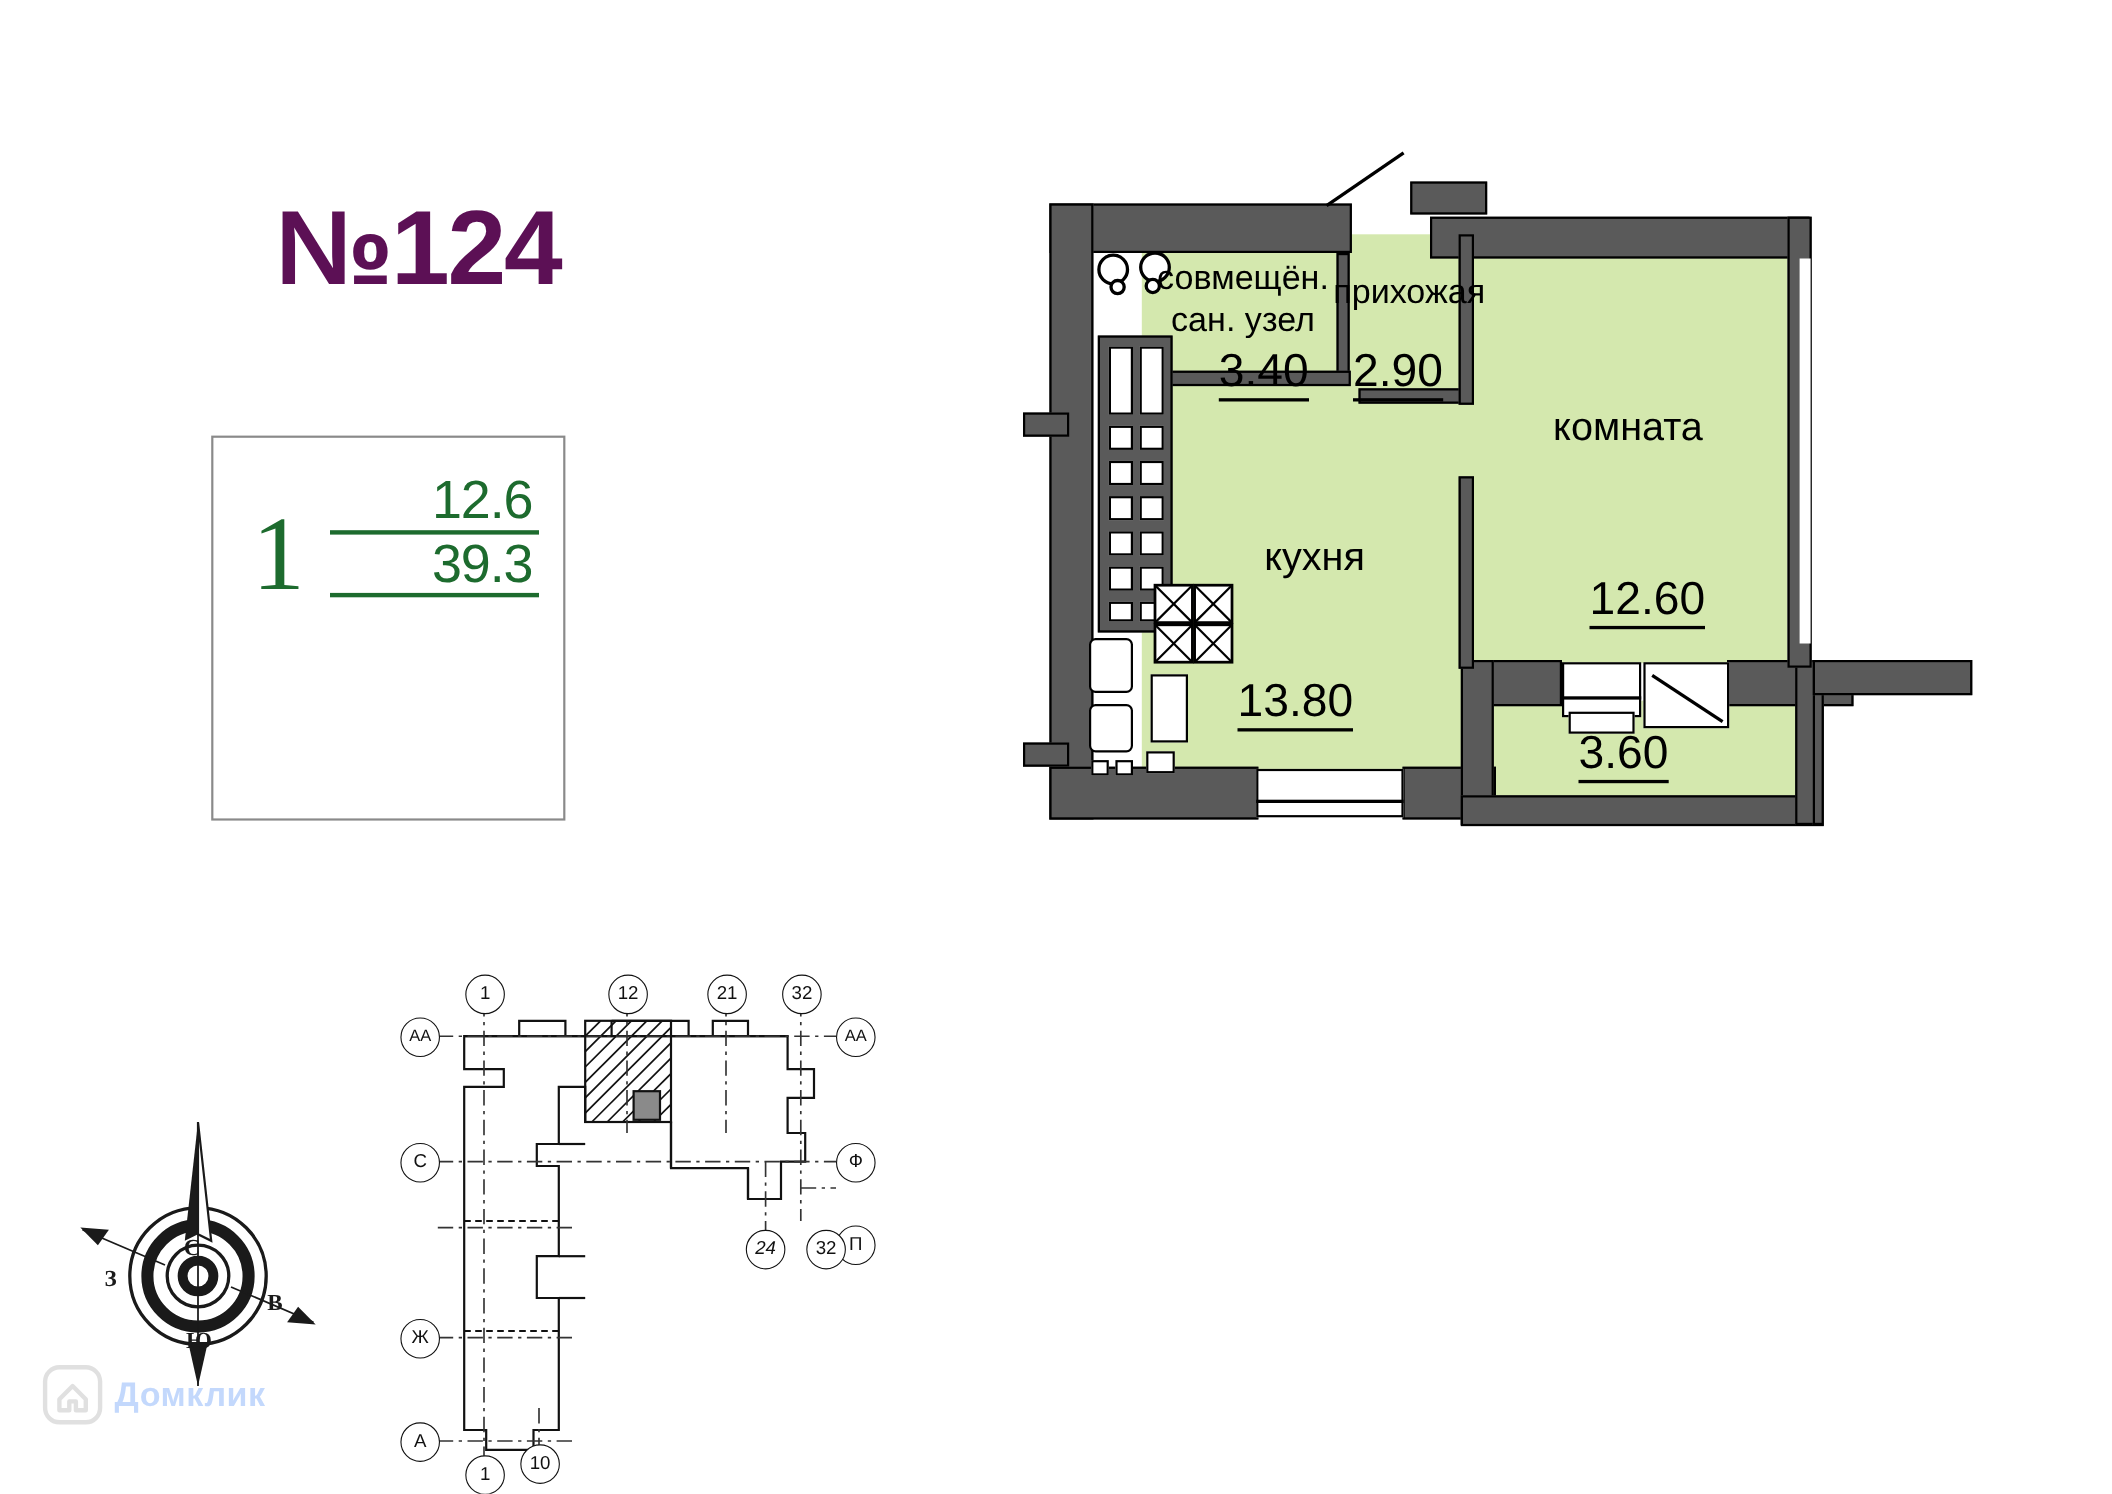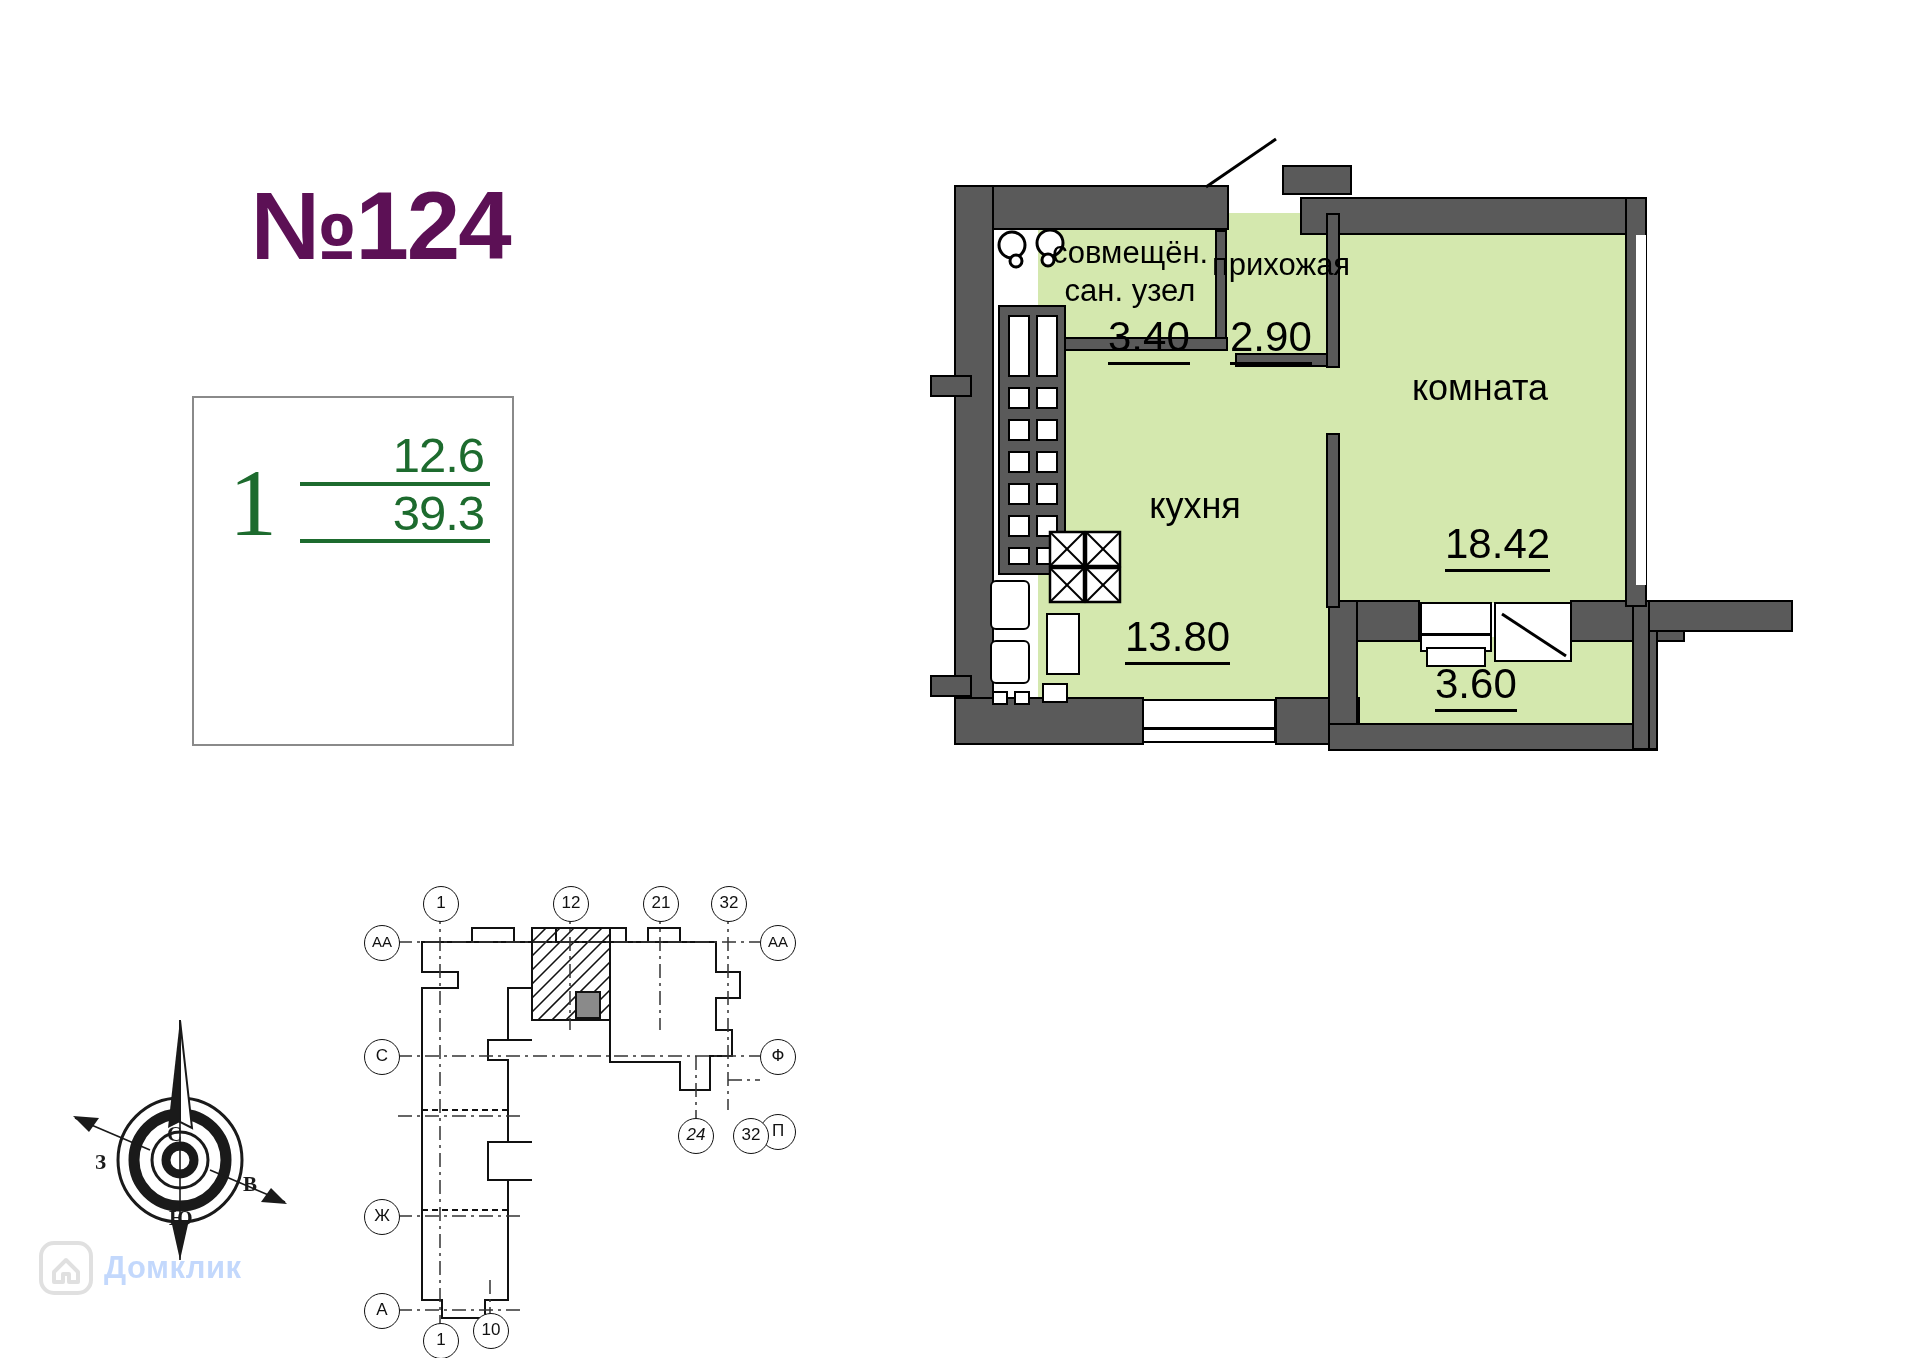--- a/index.html
+++ b/index.html
@@ -167,21 +167,21 @@
   <div class="abs" style="left:706px;top:60px;width:10px;height:350px;background:#fff;"></div>
 
   <div class="rlabel" style="left:110px;top:60px;width:180px;">совмещён.</div>
   <div class="rlabel" style="left:110px;top:98px;width:180px;">сан. узел</div>
   <div class="rarea" style="left:150px;top:138px;margin-left:28px;">3.40</div>
 
   <div class="rlabel" style="left:282px;top:72px;width:135px;">прихожая</div>
   <div class="rarea" style="left:300px;top:138px;">2.90</div>
 
   <div class="rlabel" style="left:440px;top:192px;width:220px;font-size:36px;">комната</div>
-  <div class="rarea" style="left:515px;top:345px;">18.42</div>
+  <div class="rarea" style="left:515px;top:345px;">12.60</div>
 
   <div class="rlabel" style="left:165px;top:310px;width:200px;font-size:36px;">кухня</div>
   <div class="rarea" style="left:195px;top:438px;">13.80</div>
 
   <div class="rarea" style="left:505px;top:485px;">3.60</div>
 </div>
 
 <div class="abs" id="keyplan">
   <svg width="530" height="470">
     <g fill="none" stroke="#111" stroke-width="2">

